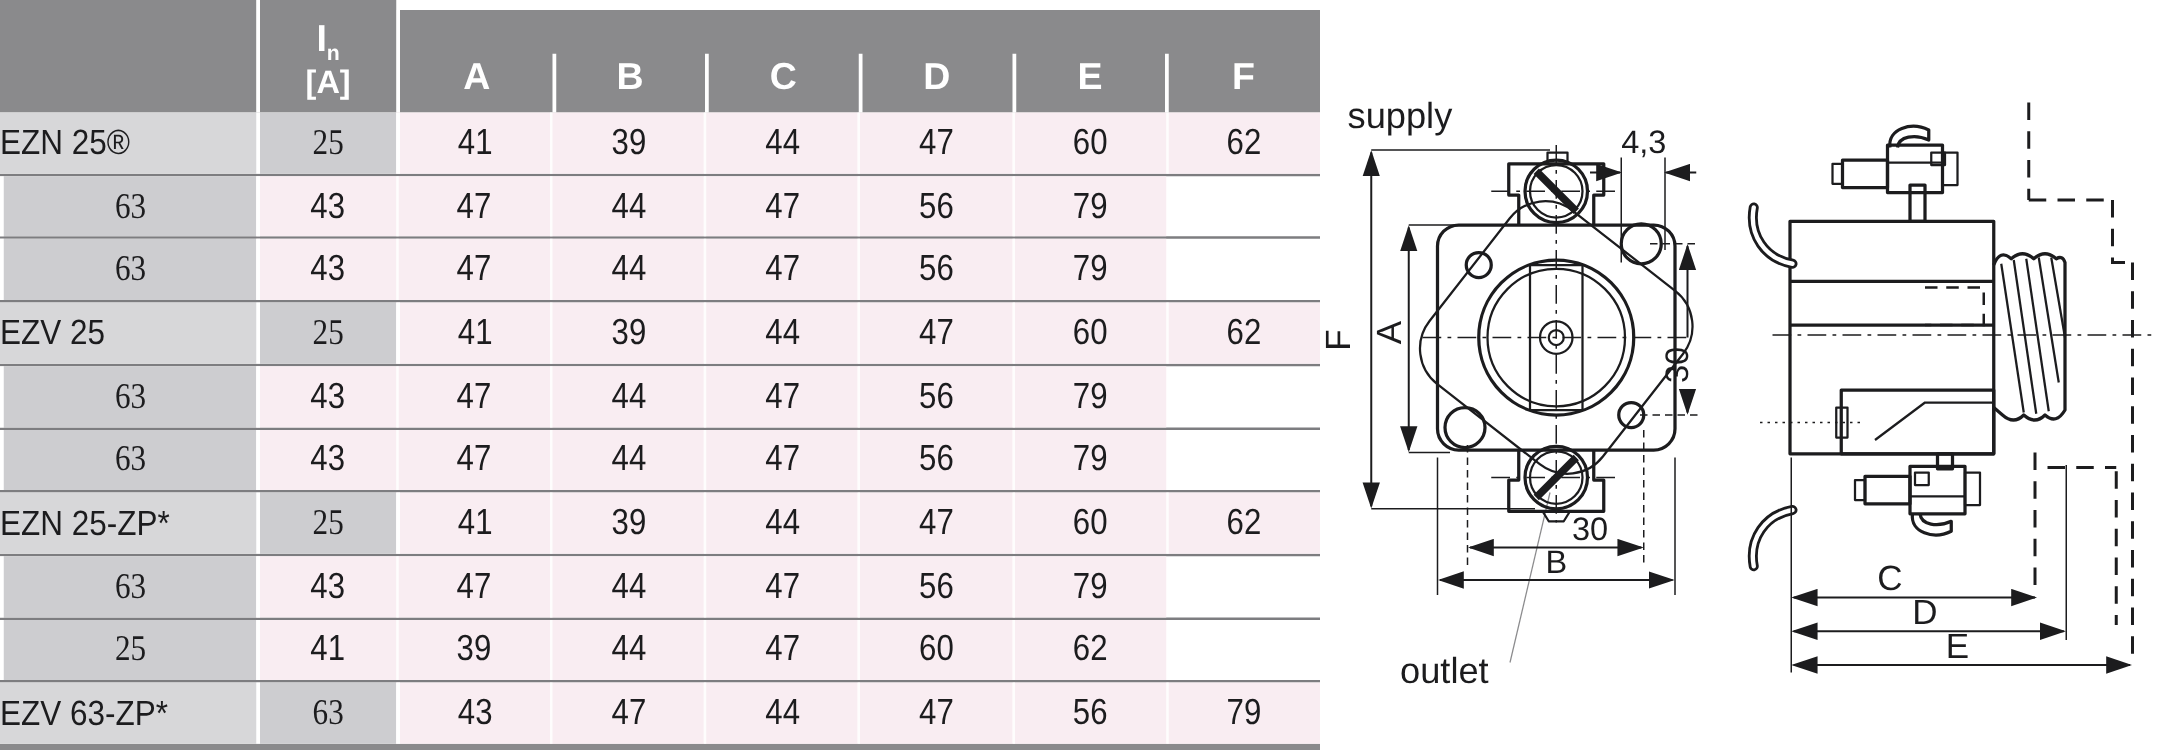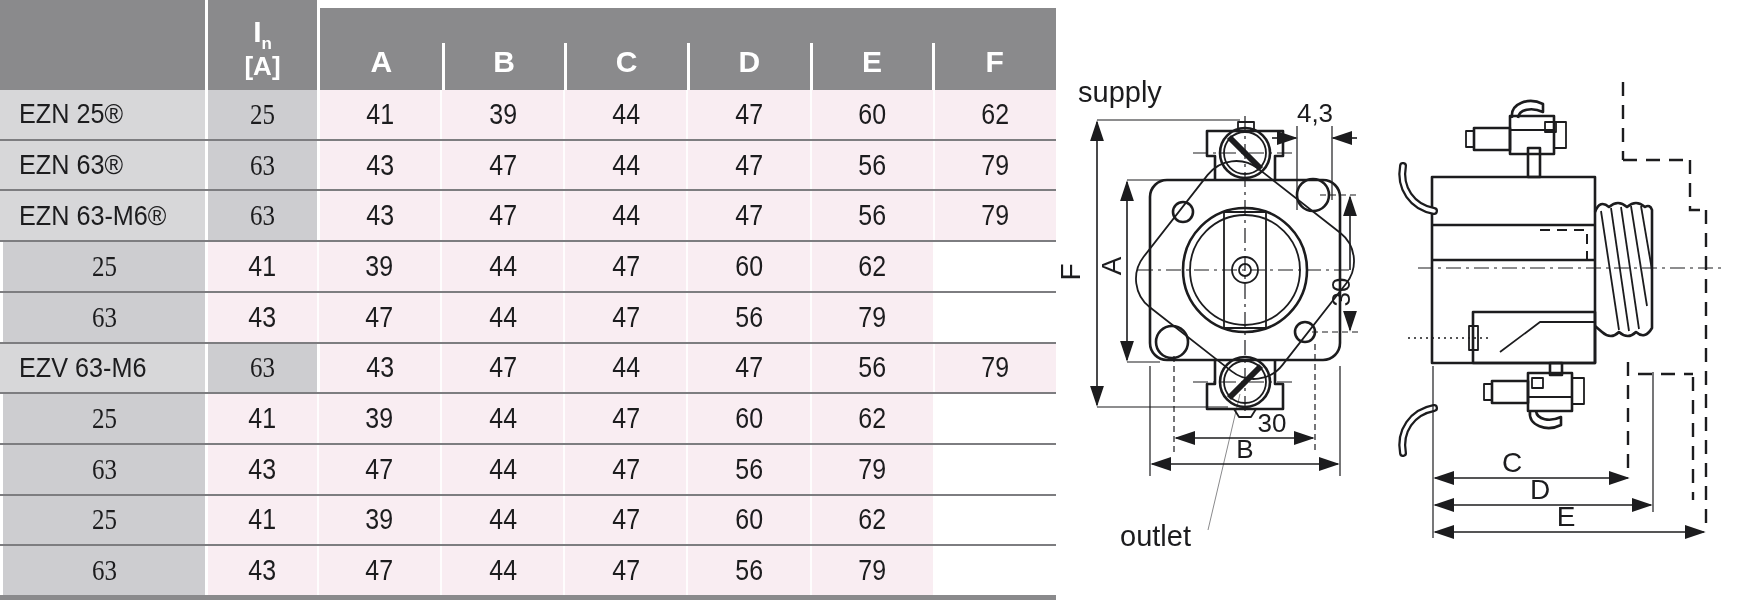--- a/index.html
+++ b/index.html
@@ -29,21 +29,21 @@
   .th-col{flex:1;position:relative;display:flex;align-items:flex-end;justify-content:center;
           padding-bottom:11px;color:#fff;font-size:30px;font-weight:bold;}
   .th-col + .th-col::before{content:'';position:absolute;left:-1px;bottom:0;width:3px;height:47px;background:#fff;}
 
   .tbody{display:flex;flex-direction:column;height:505px;}
   .trow{flex:1;display:grid;grid-template-columns:205px 112px repeat(6,1fr);
         border-bottom:2px solid var(--line-gray);}
   .trow:last-child{border-bottom:none;}
   .td{display:flex;align-items:center;justify-content:center;color:var(--ink);font-size:29px;}
   .td span{display:inline-block;transform:scaleX(.86);}
-  .td-name{background:var(--name-gray);justify-content:flex-start;padding-left:19px;font-size:28px;}
+  .td-name{background:var(--name-gray);justify-content:flex-start;padding-left:0;font-size:28px;}
   .td-name span{transform-origin:left center;transform:scaleX(.9);}
   .td-in{background:var(--in-gray);border-left:3px solid #fff;font-family:Liberation Serif, serif;}
   .td-val{background:var(--pink);border-left:2px solid rgba(255,255,255,.85);}
   .td-val.first{border-left:3px solid #fff;}
   .tbar{height:5px;background:var(--header-gray);}
 
   
   svg{position:absolute;}
   svg text{fill:var(--ink);font-family:"Liberation Sans",sans-serif;}
   .outline{fill:none;stroke:var(--ink);stroke-width:2.6;stroke-linejoin:round;}
@@ -102,23 +102,95 @@
           </div>
         <div class="td td-val">
             <span>60</span>
           </div>
         <div class="td td-val">
             <span>62</span>
           </div>
       </div>
 
       <div class="trow">
+        <div class="td td-in">
+            <span>63</span>
+          </div>
+        <div class="td td-val first">
+            <span>43</span>
+          </div>
+        <div class="td td-val">
+            <span>47</span>
+          </div>
+        <div class="td td-val">
+            <span>44</span>
+          </div>
+        <div class="td td-val">
+            <span>47</span>
+          </div>
+        <div class="td td-val">
+            <span>56</span>
+          </div>
+        <div class="td td-val">
+            <span>79</span>
+          </div>
+      </div>
+
+      <div class="trow">
+        <div class="td td-in">
+            <span>63</span>
+          </div>
+        <div class="td td-val first">
+            <span>43</span>
+          </div>
+        <div class="td td-val">
+            <span>47</span>
+          </div>
+        <div class="td td-val">
+            <span>44</span>
+          </div>
+        <div class="td td-val">
+            <span>47</span>
+          </div>
+        <div class="td td-val">
+            <span>56</span>
+          </div>
+        <div class="td td-val">
+            <span>79</span>
+          </div>
+      </div>
+
+      <div class="trow">
         <div class="td td-name">
-            <span>EZN 63®</span>
-          </div>
+            <span>EZV 25</span>
+          </div>
+        <div class="td td-in">
+            <span>25</span>
+          </div>
+        <div class="td td-val first">
+            <span>41</span>
+          </div>
+        <div class="td td-val">
+            <span>39</span>
+          </div>
+        <div class="td td-val">
+            <span>44</span>
+          </div>
+        <div class="td td-val">
+            <span>47</span>
+          </div>
+        <div class="td td-val">
+            <span>60</span>
+          </div>
+        <div class="td td-val">
+            <span>62</span>
+          </div>
+      </div>
+
+      <div class="trow">
         <div class="td td-in">
             <span>63</span>
           </div>
         <div class="td td-val first">
             <span>43</span>
           </div>
         <div class="td td-val">
             <span>47</span>
           </div>
         <div class="td td-val">
@@ -129,23 +201,71 @@
           </div>
         <div class="td td-val">
             <span>56</span>
           </div>
         <div class="td td-val">
             <span>79</span>
           </div>
       </div>
 
       <div class="trow">
+        <div class="td td-in">
+            <span>63</span>
+          </div>
+        <div class="td td-val first">
+            <span>43</span>
+          </div>
+        <div class="td td-val">
+            <span>47</span>
+          </div>
+        <div class="td td-val">
+            <span>44</span>
+          </div>
+        <div class="td td-val">
+            <span>47</span>
+          </div>
+        <div class="td td-val">
+            <span>56</span>
+          </div>
+        <div class="td td-val">
+            <span>79</span>
+          </div>
+      </div>
+
+      <div class="trow">
         <div class="td td-name">
-            <span>EZN 63-M6®</span>
-          </div>
+            <span>EZN 25-ZP*</span>
+          </div>
+        <div class="td td-in">
+            <span>25</span>
+          </div>
+        <div class="td td-val first">
+            <span>41</span>
+          </div>
+        <div class="td td-val">
+            <span>39</span>
+          </div>
+        <div class="td td-val">
+            <span>44</span>
+          </div>
+        <div class="td td-val">
+            <span>47</span>
+          </div>
+        <div class="td td-val">
+            <span>60</span>
+          </div>
+        <div class="td td-val">
+            <span>62</span>
+          </div>
+      </div>
+
+      <div class="trow">
         <div class="td td-in">
             <span>63</span>
           </div>
         <div class="td td-val first">
             <span>43</span>
           </div>
         <div class="td td-val">
             <span>47</span>
           </div>
         <div class="td td-val">
@@ -180,143 +300,23 @@
           </div>
         <div class="td td-val">
             <span>60</span>
           </div>
         <div class="td td-val">
             <span>62</span>
           </div>
       </div>
 
       <div class="trow">
-        <div class="td td-in">
-            <span>63</span>
-          </div>
-        <div class="td td-val first">
-            <span>43</span>
-          </div>
-        <div class="td td-val">
-            <span>47</span>
-          </div>
-        <div class="td td-val">
-            <span>44</span>
-          </div>
-        <div class="td td-val">
-            <span>47</span>
-          </div>
-        <div class="td td-val">
-            <span>56</span>
-          </div>
-        <div class="td td-val">
-            <span>79</span>
-          </div>
-      </div>
-
-      <div class="trow">
         <div class="td td-name">
-            <span>EZV 63-M6</span>
-          </div>
-        <div class="td td-in">
-            <span>63</span>
-          </div>
-        <div class="td td-val first">
-            <span>43</span>
-          </div>
-        <div class="td td-val">
-            <span>47</span>
-          </div>
-        <div class="td td-val">
-            <span>44</span>
-          </div>
-        <div class="td td-val">
-            <span>47</span>
-          </div>
-        <div class="td td-val">
-            <span>56</span>
-          </div>
-        <div class="td td-val">
-            <span>79</span>
-          </div>
-      </div>
-
-      <div class="trow">
-        <div class="td td-in">
-            <span>25</span>
-          </div>
-        <div class="td td-val first">
-            <span>41</span>
-          </div>
-        <div class="td td-val">
-            <span>39</span>
-          </div>
-        <div class="td td-val">
-            <span>44</span>
-          </div>
-        <div class="td td-val">
-            <span>47</span>
-          </div>
-        <div class="td td-val">
-            <span>60</span>
-          </div>
-        <div class="td td-val">
-            <span>62</span>
-          </div>
-      </div>
-
-      <div class="trow">
-        <div class="td td-in">
-            <span>63</span>
-          </div>
-        <div class="td td-val first">
-            <span>43</span>
-          </div>
-        <div class="td td-val">
-            <span>47</span>
-          </div>
-        <div class="td td-val">
-            <span>44</span>
-          </div>
-        <div class="td td-val">
-            <span>47</span>
-          </div>
-        <div class="td td-val">
-            <span>56</span>
-          </div>
-        <div class="td td-val">
-            <span>79</span>
-          </div>
-      </div>
-
-      <div class="trow">
-        <div class="td td-in">
-            <span>25</span>
-          </div>
-        <div class="td td-val first">
-            <span>41</span>
-          </div>
-        <div class="td td-val">
-            <span>39</span>
-          </div>
-        <div class="td td-val">
-            <span>44</span>
-          </div>
-        <div class="td td-val">
-            <span>47</span>
-          </div>
-        <div class="td td-val">
-            <span>60</span>
-          </div>
-        <div class="td td-val">
-            <span>62</span>
-          </div>
-      </div>
-
-      <div class="trow">
+            <span>EZV 63-ZP*</span>
+          </div>
         <div class="td td-in">
             <span>63</span>
           </div>
         <div class="td td-val first">
             <span>43</span>
           </div>
         <div class="td td-val">
             <span>47</span>
           </div>
         <div class="td td-val">

